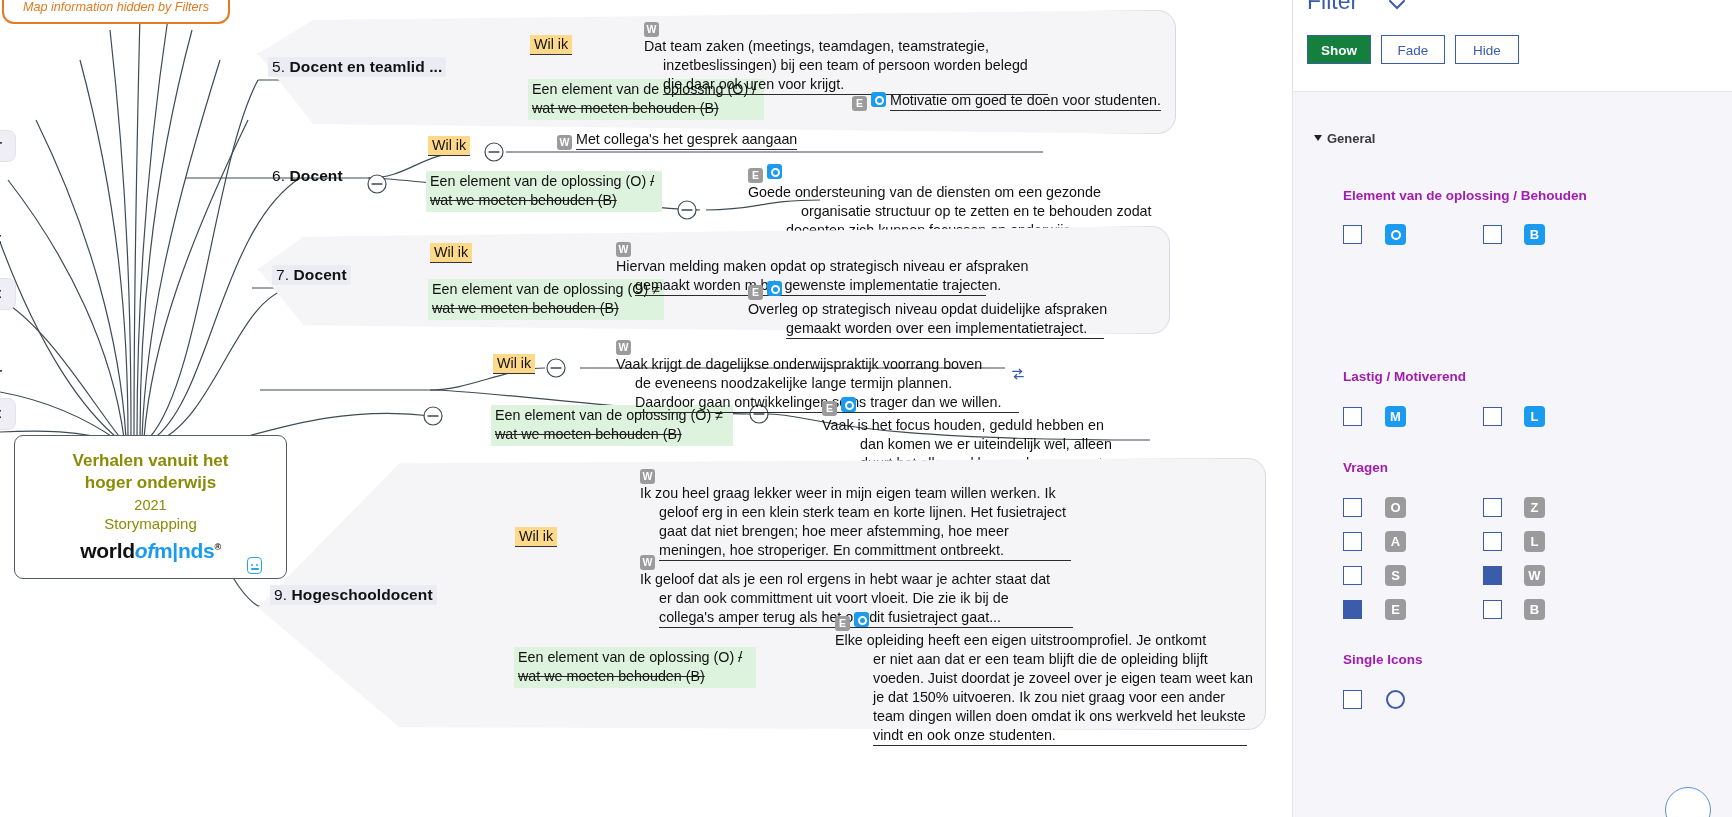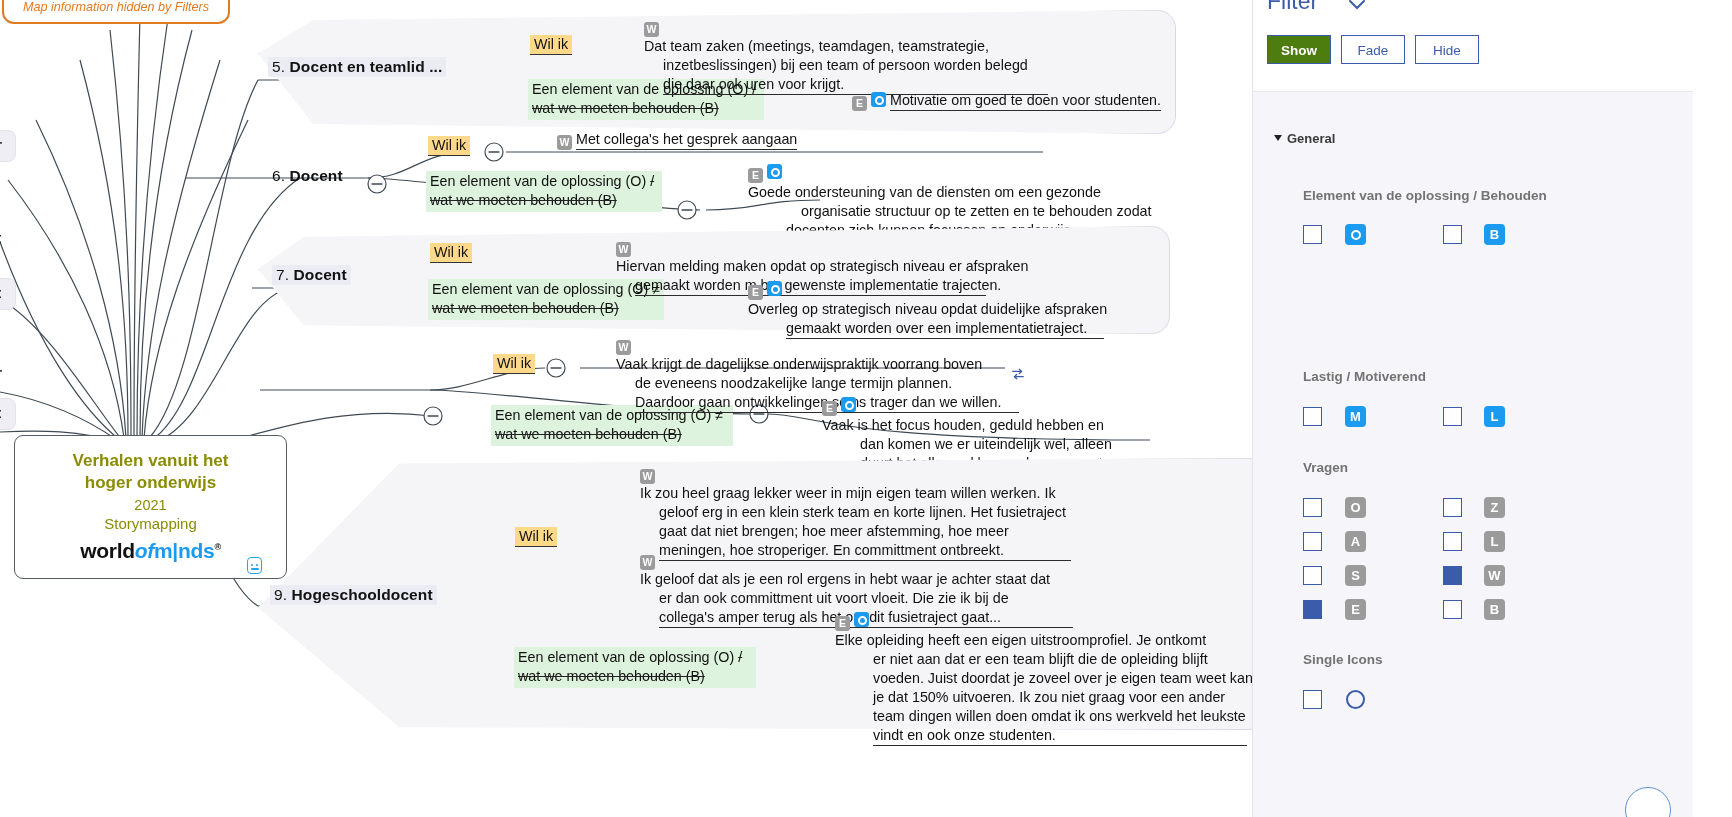--- a/index.html
+++ b/index.html
@@ -85,56 +85,56 @@
     position:absolute;width:15px;height:17px;border:1.6px solid #29a3e8;border-radius:4px;
     background:#fff;box-sizing:border-box;
   }
   .miniicon i{position:absolute;background:#29a3e8;width:2px;height:2px;border-radius:50%;}
 
   
   .swapicon{position:absolute;width:14px;height:14px;}
 
   
   .panel{
-    position:absolute;left:1252px;top:0;width:440px;height:817px;
+    position:absolute;left:1292px;top:0;width:440px;height:817px;
     background:#ffffff;border-left:1px solid #e3e3ea;box-sizing:border-box;
   }
   .panel-head{
     position:absolute;left:0;top:0;width:440px;height:92px;background:#fff;
     border-bottom:1px solid #e6e6ec;box-sizing:border-box;
   }
   .filter-title{
     position:absolute;left:14px;top:-12px;font-size:23px;color:#3b5bab;
     font-weight:normal;
   }
   .chev{
     position:absolute;left:92px;top:-4px;width:0;height:0;
   }
   .segbtns{position:absolute;left:14px;top:35px;display:flex;gap:10px;}
   .segbtn{
     width:64px;height:29px;line-height:29px;text-align:center;font-size:13.5px;
     border:1px solid #3b5bab;color:#3b5bab;background:#fff;box-sizing:border-box;
     cursor:pointer;
   }
-  .segbtn.active{background:#4d7c0f;color:#fff;font-weight:bold;}
+  .segbtn.active{background:#15803d;color:#fff;font-weight:bold;}
 
   .panel-body{
     position:absolute;left:0;top:92px;width:440px;height:725px;
     background:#f6f6fa;box-sizing:border-box;overflow:hidden;
   }
   .grouphdr{
     position:absolute;font-size:13px;font-weight:bold;color:#3a3a3a;
   }
   .grouphdr .tri{
     display:inline-block;width:0;height:0;border-left:6px solid #222;
     border-top:4px solid transparent;border-bottom:4px solid transparent;
     margin-right:6px;vertical-align:1px;transform:rotate(90deg);
   }
   .sechdr{
-    position:absolute;font-size:13.5px;font-weight:bold;color:#737373;
+    position:absolute;font-size:13.5px;font-weight:bold;color:#a21caf;
     white-space:nowrap;
   }
   .cb{
     position:absolute;width:19px;height:19px;border:1.4px solid #3b5bab;background:#fff;
     box-sizing:border-box;cursor:pointer;
   }
   .cb.checked{background:#3b5bab;border-color:#2c4party;}
   .cb.checked{background:#3b5bab;}
   .cb.checked::after{content:"";position:absolute;inset:2px;background:#3b5bab;}
   .bigchip{

